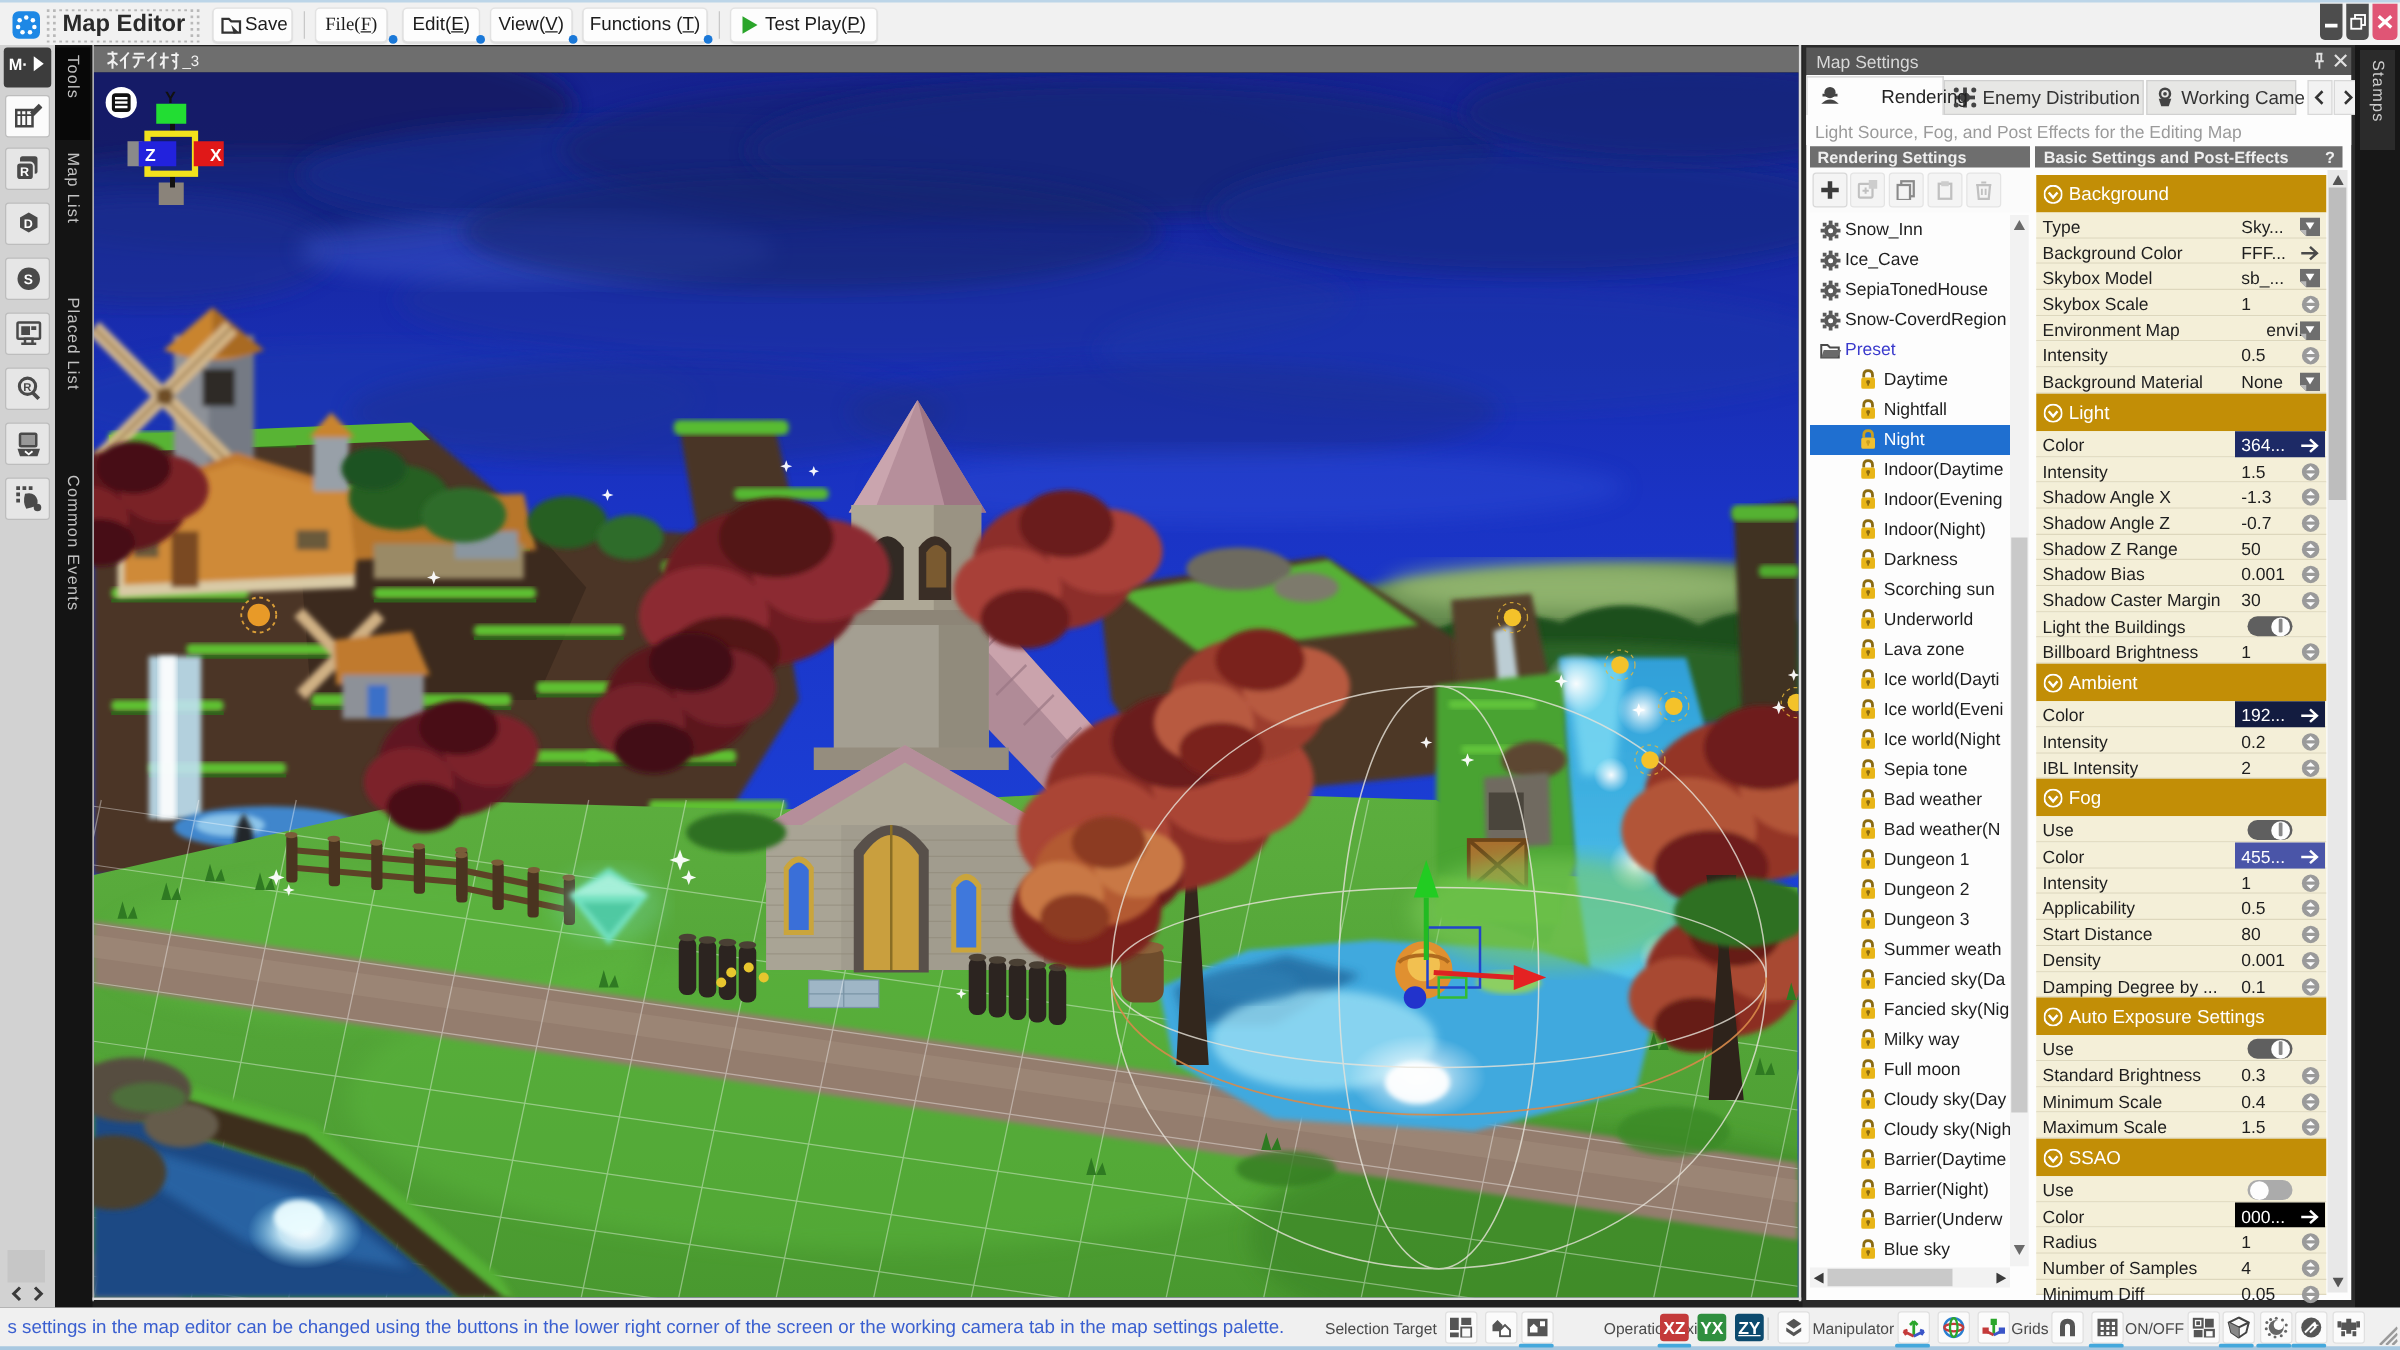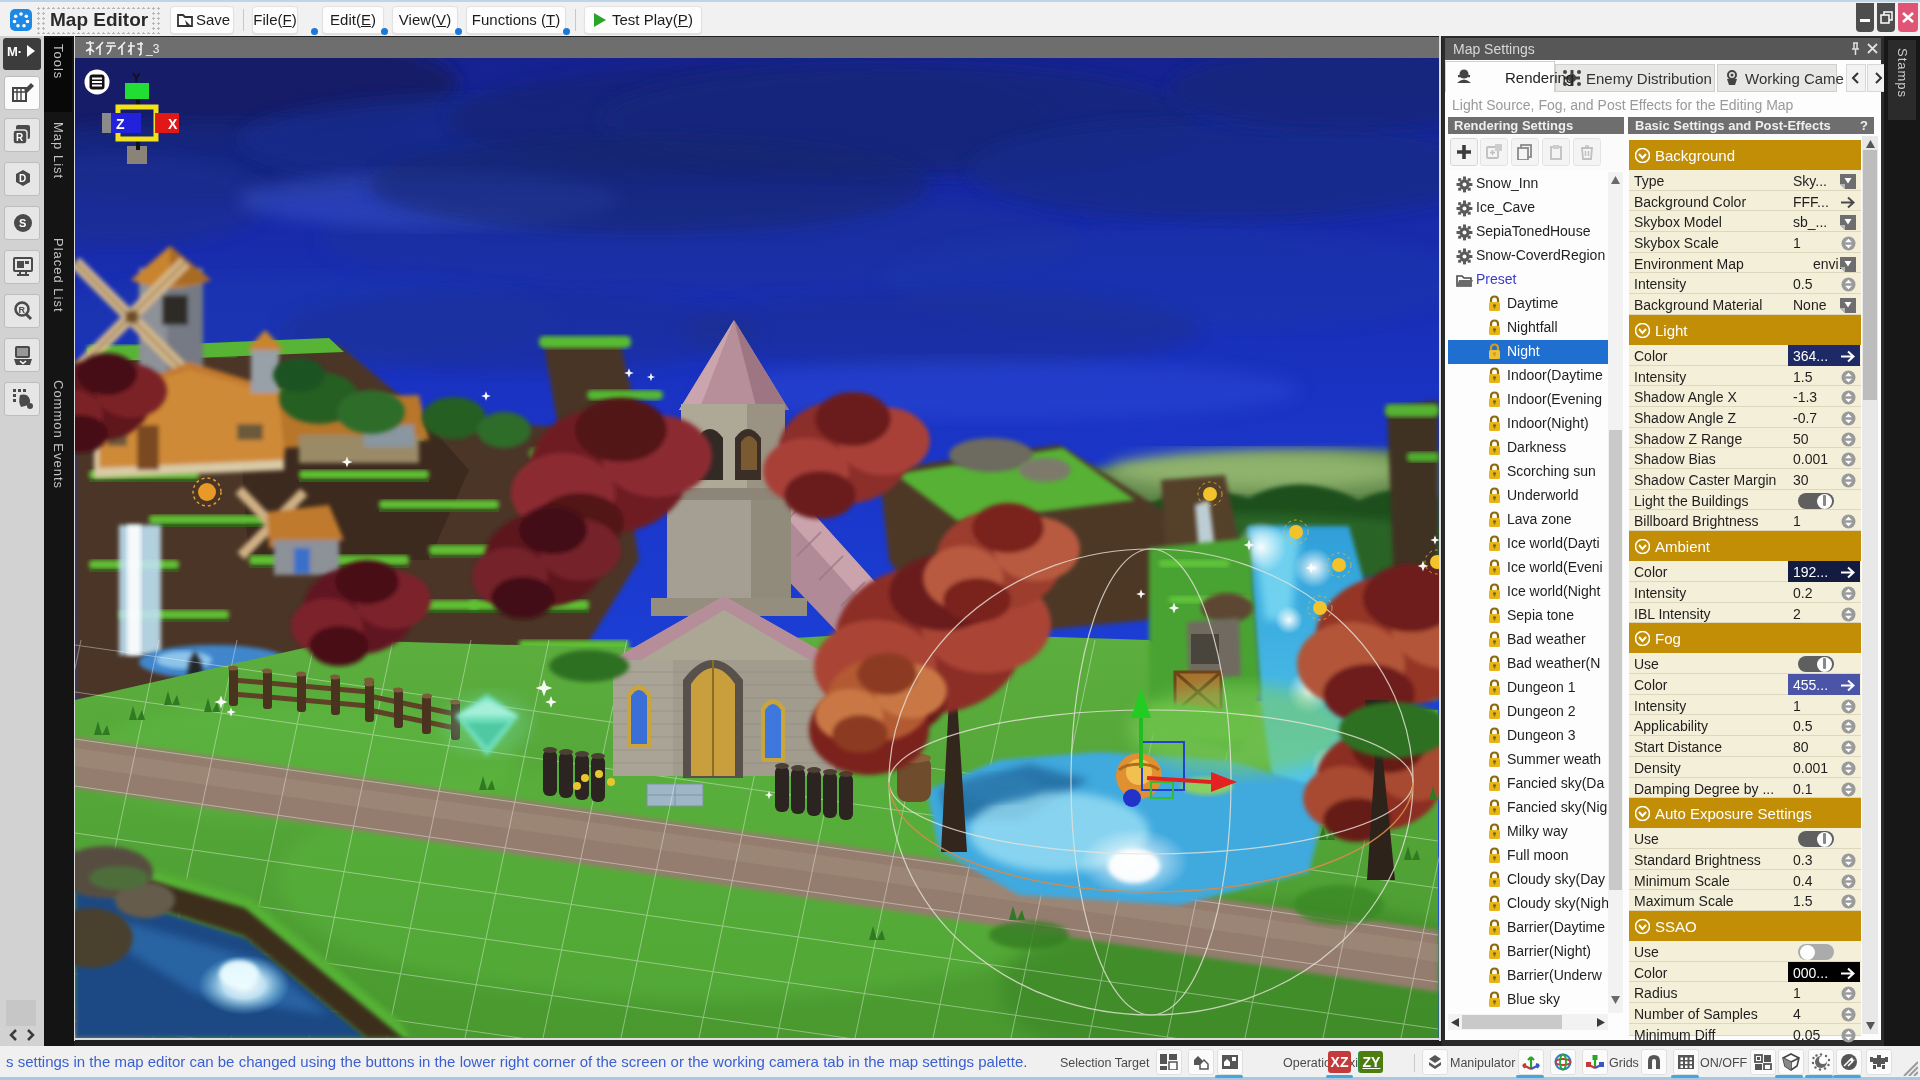--- a/index.html
+++ b/index.html
@@ -42,21 +42,21 @@
       </svg>
       <div class="abs" style="left:36px;top:4px;width:125px;height:28px;background-image:radial-gradient(#b8b8b8 1px, transparent 1.2px);background-size:5px 5px;"></div>
       <div class="abs" style="left:47px;top:7px;font-size:19px;font-weight:bold;color:#2a2a2a;background:#f1f1f1;padding:0 3px;">Map Editor</div>
       <div class="tbtn" style="left:170px;width:64px;"></div>
       <svg class="abs" style="left:176px;top:9px" width="20" height="18">
         <path d="M2 4 L7 4 L9 6 L16 6 L16 15 L2 15 Z" fill="none" stroke="#333" stroke-width="1.8"></path>
         <path d="M9 9 L15 15 L11 16 Z" fill="#333"></path>
       </svg>
       <div class="abs" style="left:196px;top:9px;font-size:15px;color:#1c1c1c;">Save</div>
       <div class="vsep" style="left:243px;"></div>
-      <div class="tbtn" style="left:252px;width:46px;">File(<u>F</u>)</div>
+      <div class="tbtn" style="left:252px;width:58px;font-family:Liberation Serif, serif;">File(<u>F</u>)</div>
       <div class="bluedot" style="left:311px;"></div>
       <div class="tbtn" style="left:322px;width:62px;">Edit(<u>E</u>)</div>
       <div class="bluedot" style="left:381px;"></div>
       <div class="tbtn" style="left:392px;width:66px;">View(<u>V</u>)</div>
       <div class="bluedot" style="left:455px;"></div>
       <div class="tbtn" style="left:466px;width:100px;">Functions (<u>T</u>)</div>
       <div class="bluedot" style="left:563px;"></div>
       <div class="vsep" style="left:575px;"></div>
       <div class="tbtn" style="left:584px;width:118px;"></div>
       <svg class="abs" style="left:592px;top:10px" width="16" height="16">
@@ -1331,21 +1331,21 @@
       <svg class="abs" style="left:1221px;top:8px" width="18" height="16">
         <rect x="1" y="1" width="16" height="14" fill="#555"></rect>
         <path d="M3 8 L6 5 L9 8 L9 12 L3 12 Z" fill="#fff"></path>
         <rect x="11" y="3" width="4" height="4" fill="#fff"></rect>
       </svg>
       <div class="underl" style="left:1215px;width:28px;"></div>
       <div class="slabel" style="left:1245px;margin-left:38px;">Operation Axis</div>
       <div class="axbtn" style="left:1328px;background:#c43a3a;">XZ</div>
       <div class="underl" style="left:1326px;width:27px;"></div>
       <div class="axbtn" style="left:1358px;background:#2f8f3f;">YX</div>
-      <div class="axbtn" style="left:1360px;background:#4d7c0f;text-decoration:underline;">ZY</div>
+      <div class="axbtn" style="left:1388px;background:#0c4a6e;text-decoration:underline;">ZY</div>
       <div class="vsep" style="left:1414px;top:8px;height:18px;"></div>
       <div class="sicon" style="left:1422px;"></div>
       <svg class="abs" style="left:1426px;top:8px" width="18" height="16">
         <path d="M9 1 L15 5 L9 9 L3 5 Z" fill="#555"></path>
         <path d="M3 8 L9 12 L15 8 L15 11 L9 15 L3 11 Z" fill="#555"></path>
       </svg>
       <div class="slabel" style="left:1450px;">Manipulator</div>
       <div class="sicon" style="left:1518px;"></div>
       <svg class="abs" style="left:1521px;top:7px" width="20" height="18">
         <g stroke-width="2.2" fill="none">

